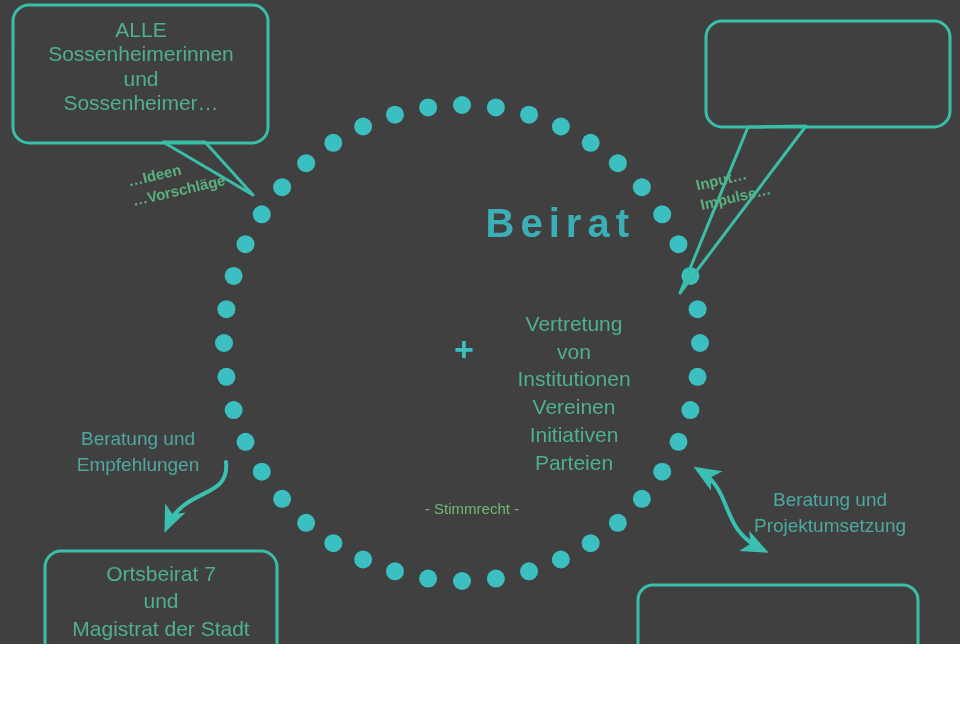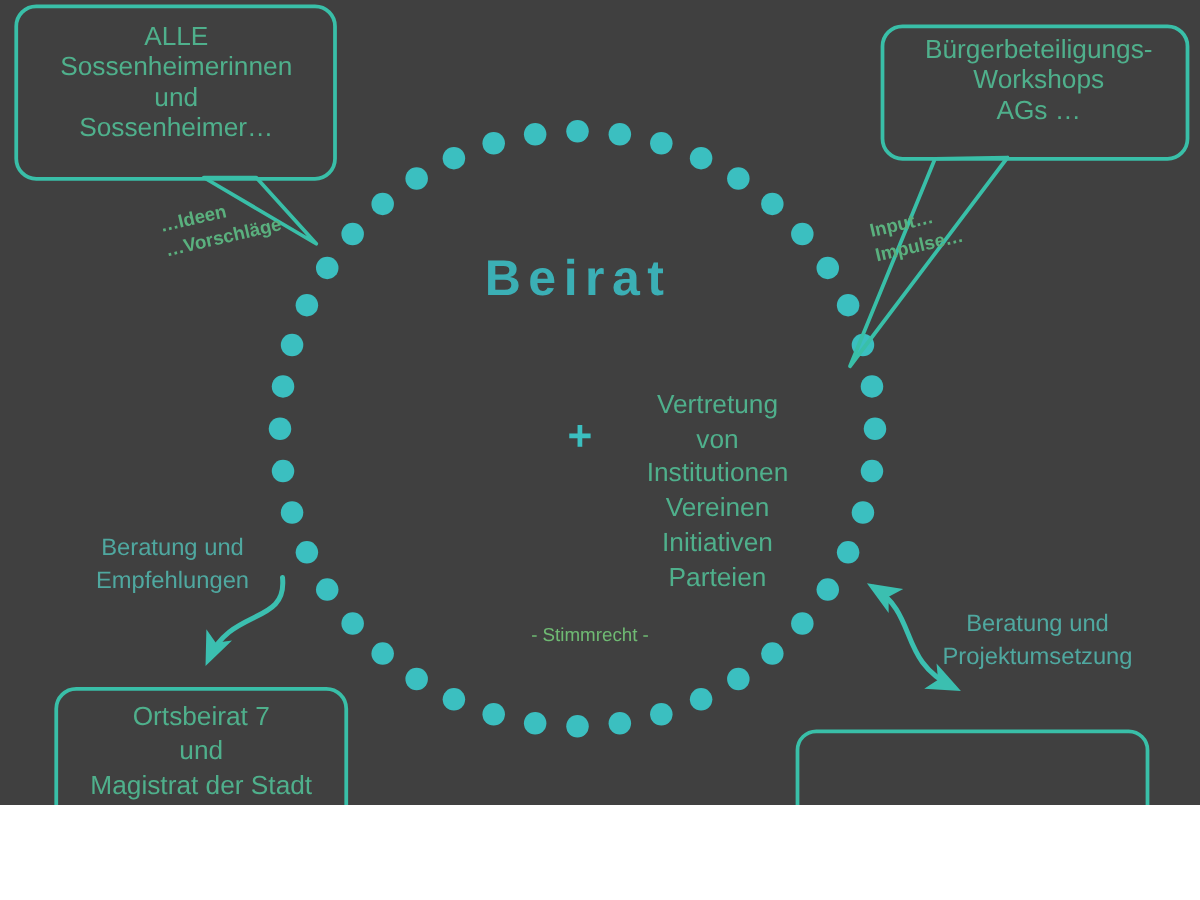--- a/index.html
+++ b/index.html
@@ -57,20 +57,21 @@
     transform-origin: left top;
   }
 
   
   #beirat-title {
     left: 290px; top: 200px; width: 345px;
     color: #3BAFB5;
     font-size: 40px;
     font-weight: bold;
     letter-spacing: 6px;
+    text-align: right;
   }
   .column-text {
     color: #4FB08C;
     font-size: 21px;
     line-height: 1.32;
   }
   #column-left  { left: 272px; top: 310px; width: 168px; }
   #column-right { left: 490px; top: 310px; width: 168px; }
   #plus-sign {
     left: 440px; top: 330px; width: 48px;
@@ -181,23 +182,20 @@
     <path d="M226,462 C230,500 185,486 167,527" fill="none" stroke="#3BBFB0" stroke-width="4" stroke-linecap="round" marker-end="url(#arrowhead-end)"></path>
 
     <path d="M699,470 C735,492 718,528 763,550" fill="none" stroke="#3BBFB0" stroke-width="4" stroke-linecap="round" marker-start="url(#arrowhead-start)" marker-end="url(#arrowhead-end)"></path>
   </svg>
 
   <div class="txt bubble-text" id="bubble-left-text">ALLE
 Sossenheimerinnen
 und
 Sossenheimer…</div>
 
-  <div class="txt bubble-text" id="bubble-right-text">Bürgerbeteiligungs-
-Workshops
-AGs …</div>
 
   <div class="tail-label" id="tail-label-left">…Ideen
 …Vorschläge</div>
 
   <div class="tail-label" id="tail-label-right">Input…
 Impulse…</div>
 
   <div class="txt" id="beirat-title">Beirat</div>
 
 

